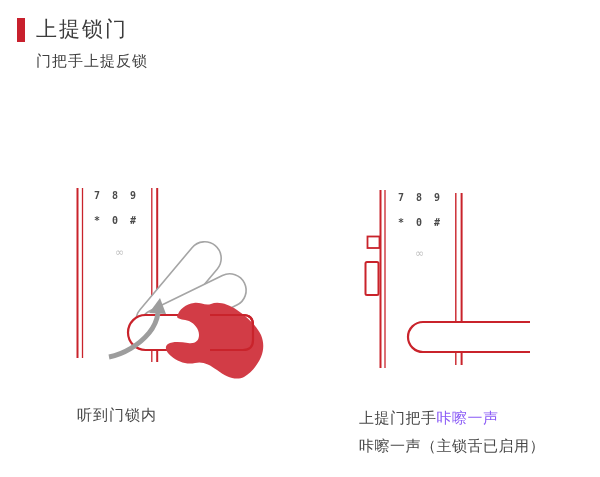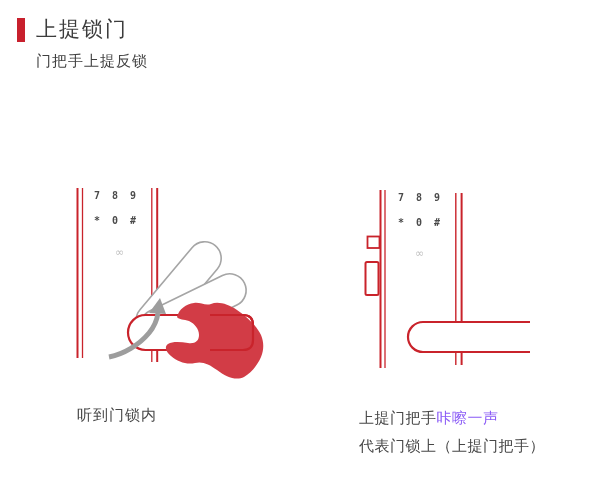--- a/index.html
+++ b/index.html
@@ -125,16 +125,16 @@
     <g>
       <path d="M 530,322 L 423,322 A 15,15 0 0 0 423,352 L 530,352 Z" fill="#ffffff" stroke="none"></path>
       <path d="M 530,322 L 423,322 A 15,15 0 0 0 423,352 L 530,352" fill="none" stroke="#c9232b" stroke-width="2.2"></path>
     </g>
   </svg>
 
   <div class="caption-left">听到门锁内</div>
 
   <div class="caption-right">
     <div><span>上提门把手</span><span class="red">咔嚓一声</span></div>
-    <div>代表门锁上（上提门把手）</div>
+    <div>咔嚓一声（主锁舌已启用）</div>
   </div>
 
 </div>
 
 </body></html>

